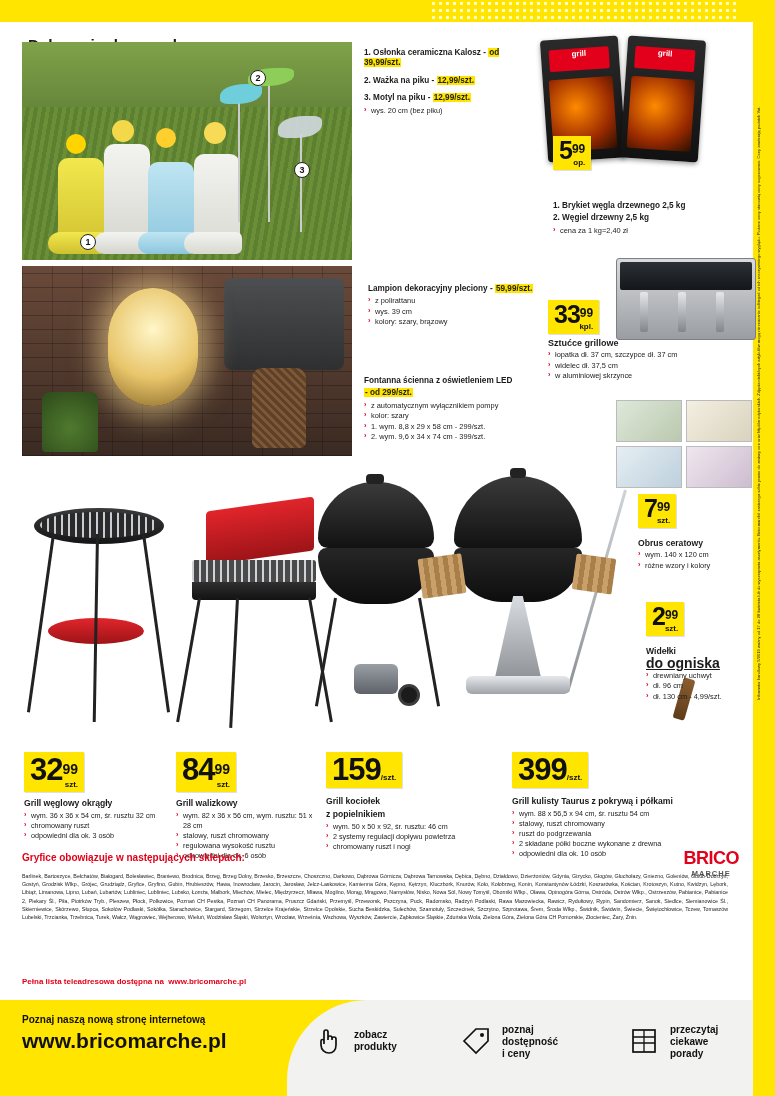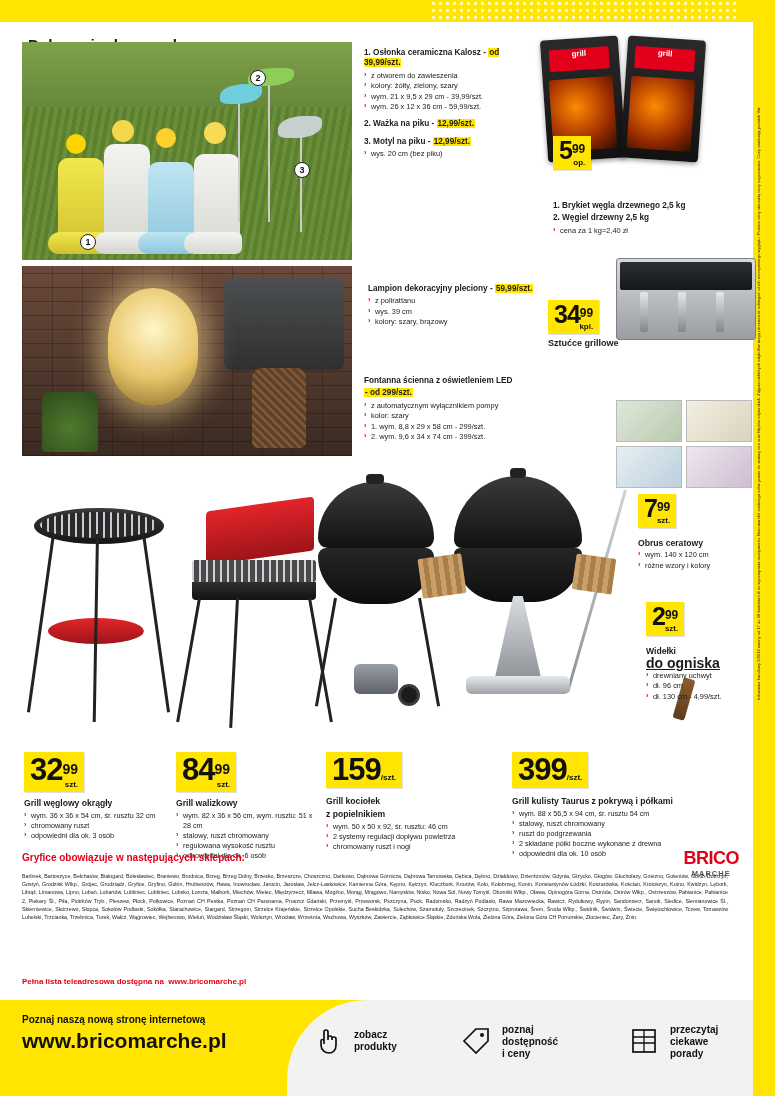--- a/index.html
+++ b/index.html
@@ -228,26 +228,20 @@
       </div>
     <div class="bag right">
         <div class="logo">grill</div>
         <div class="pic"></div>
       </div>
   </div>
 
   <div class="txt" style="left:364px;top:48px;width:170px;">
     <div class="blk">
       <div class="hd"><span>1. Osłonka ceramiczna Kalosz -</span> <span class="hl">od 39,99/szt.</span></div>
-      <ul>
-        <li>z otworem do zawieszenia</li>
-        <li>kolory: żółty, zielony, szary</li>
-        <li>wym. 21 x 9,5 x 29 cm - 39,99/szt.</li>
-        <li>wym. 26 x 12 x 36 cm - 59,99/szt.</li>
-      </ul>
     </div>
     <div class="blk">
       <div class="hd"><span>2. Ważka na piku -</span> <span class="hl">12,99/szt.</span></div>
     </div>
     <div class="blk">
       <div class="hd"><span>3. Motyl na piku -</span> <span class="hl">12,99/szt.</span></div>
       <ul>
         <li>wys. 20 cm (bez piku)</li>
       </ul>
     </div>
@@ -289,25 +283,30 @@
   </div>
 
   <div class="photo ph-tools">
     <div class="case"></div>
       <div class="lid"></div>
     <div class="tool t1"></div>
       <div class="tool t2"></div>
       <div class="tool t3"></div>
   </div>
   <div class="tag" style="left:548px;top:300px;">
-    <span class="int">34</span><span class="cents">99</span>
+    <span class="int">33</span><span class="cents">99</span>
     <div class="unit" style="text-align:right;margin-top:-4px;">kpl.</div>
   </div>
   <div class="txt" style="left:548px;top:338px;width:180px;">
     <div class="hd" style="font-size:9px;">Sztućce grillowe</div>
+    <ul>
+      <li>łopatka dł. 37 cm, szczypce dł. 37 cm</li>
+      <li>widelec dł. 37,5 cm</li>
+      <li>w aluminiowej skrzynce</li>
+    </ul>
   </div>
 
   <div class="photo ph-cloth">
     <div class="sw s1"></div>
       <div class="sw s2"></div>
       <div class="sw s3"></div>
       <div class="sw s4"></div>
   </div>
   <div class="tag" style="left:638px;top:494px;">
     <span class="int">7</span><span class="cents">99</span>

